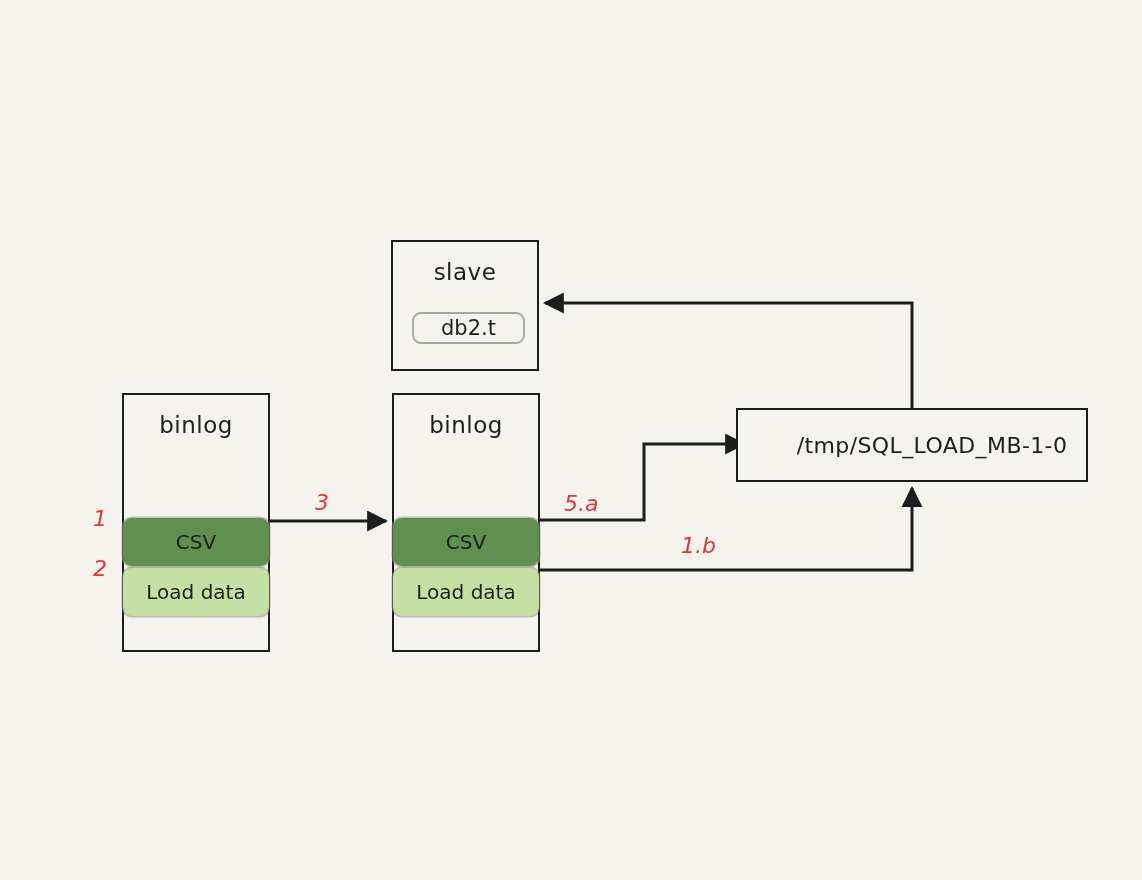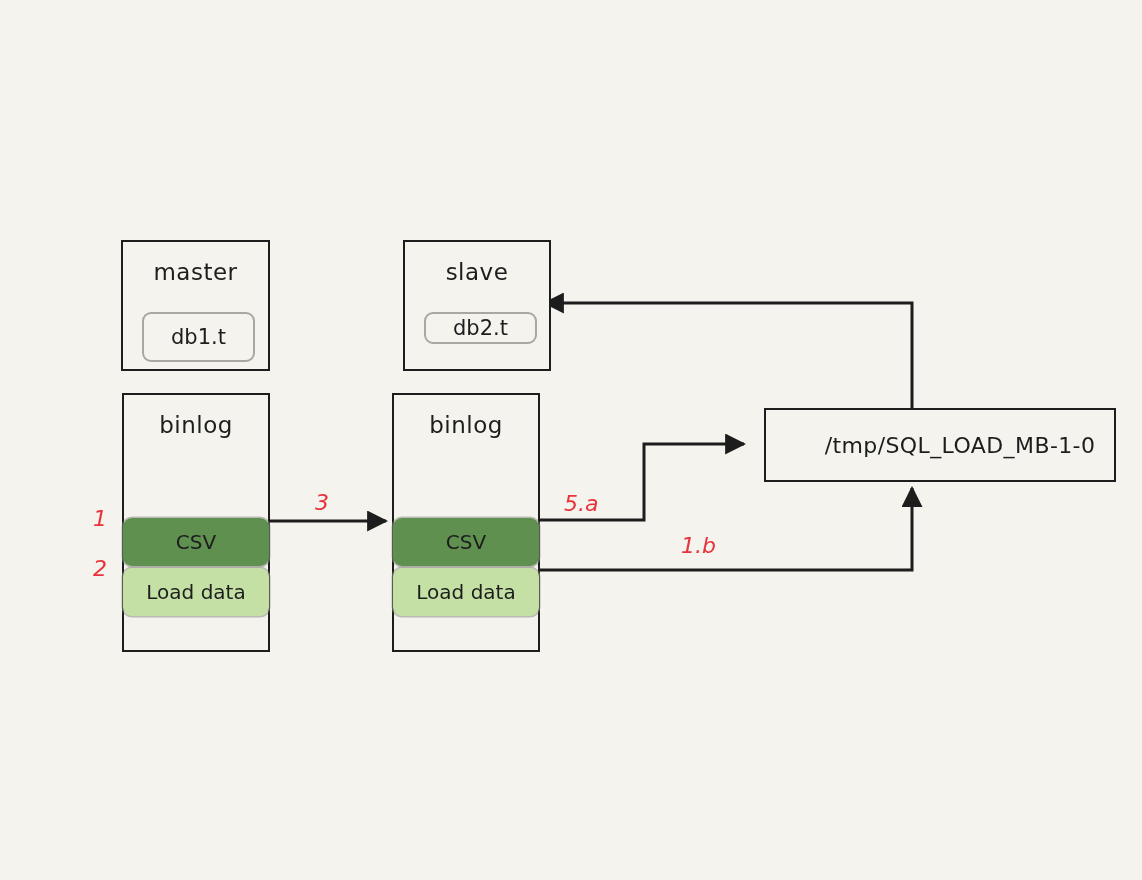--- a/index.html
+++ b/index.html
@@ -96,26 +96,22 @@
 
     <path d="M 270 521 L 386 521" fill="none" stroke="#1d1d1d" stroke-width="3" marker-end="url(#arrowhead)"></path>
 
     <path d="M 540 520 L 644 520 L 644 444 L 744 444" fill="none" stroke="#1d1d1d" stroke-width="3" marker-end="url(#arrowhead)"></path>
 
     <path d="M 540 570 L 912 570 L 912 488" fill="none" stroke="#1d1d1d" stroke-width="3" marker-end="url(#arrowhead)"></path>
 
     <path d="M 912 408 L 912 303 L 545 303" fill="none" stroke="#1d1d1d" stroke-width="3" marker-end="url(#arrowhead)"></path>
   </svg>
 
-  <div class="node-box" style="left:121px; top:240px; width:149px; height:131px;">
-    <div class="node-title" style="top:17px;">master</div>
-    <div class="db-pill" style="left:19px; top:70px; width:113px; height:50px;">db1.t</div>
-  </div>
 
-  <div class="node-box" style="left:391px; top:240px; width:148px; height:131px;margin-left:12px;">
+  <div class="node-box" style="left:391px; top:240px; width:148px; height:131px;">
     <div class="node-title" style="top:17px;">slave</div>
     <div class="db-pill" style="left:19px; top:70px; width:113px; height:32px;">db2.t</div>
   </div>
 
   <div class="node-box" style="left:122px; top:393px; width:148px; height:259px;">
     <div class="node-title" style="top:17px;">binlog</div>
   </div>
   <div class="evt-box" style="left:123px; top:498px; width:146px; height:48px; background:#5f9050;">
     <span>CSV</span>
   </div>
@@ -126,21 +122,21 @@
   <div class="node-box" style="left:392px; top:393px; width:148px; height:259px;">
     <div class="node-title" style="top:17px;">binlog</div>
   </div>
   <div class="evt-box" style="left:393px; top:498px; width:146px; height:48px; background:#5f9050;">
     <span>CSV</span>
   </div>
   <div class="evt-box" style="left:393px; top:548px; width:146px; height:48px; background:#c5e0a5;">
     <span>Load data</span>
   </div>
 
-  <div class="file-box" style="left:764px; top:408px; width:352px; height:74px;padding-left:40px;">
+  <div class="file-box" style="left:736px; top:408px; width:352px; height:74px;padding-left:40px;">
     <span>/tmp/SQL_LOAD_MB-1-0</span>
   </div>
 
   <div class="step-label" style="left:93px; top:506px;">1</div>
   <div class="step-label" style="left:93px; top:556px;">2</div>
   <div class="step-label" style="left:315px; top:490px;">3</div>
   <div class="step-label" style="left:564px; top:491px;">5.a</div>
   <div class="step-label" style="left:681px; top:533px;">1.b</div>
 
 </div>

